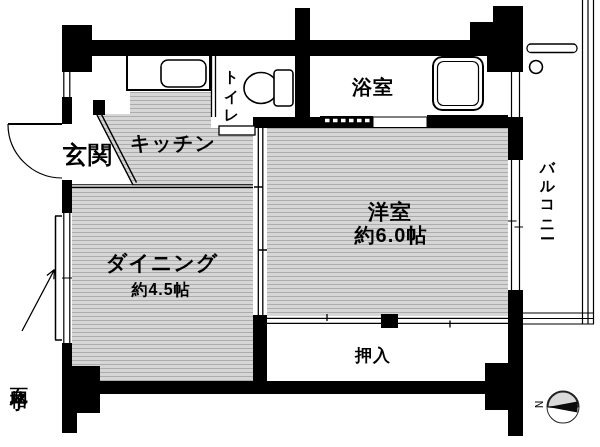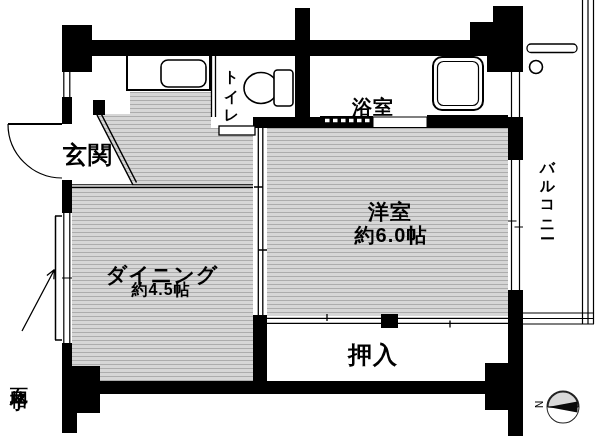--- a/index.html
+++ b/index.html
@@ -116,23 +116,24 @@
 
     <g>
       <circle cx="563" cy="407" r="15.5" fill="var(--compass-fill,#d9d9d9)" stroke="#222" stroke-width="2"></circle>
       <path d="M547.5 407 A15.5 15.5 0 0 0 578.5 407 Z" fill="#ffffff"></path>
       <path class="ln" stroke-width="1" d="M547.5 407 H578.5"></path>
       <polygon points="548,407 577.5,401.5 577.5,412.5" fill="#0a0a0a"></polygon>
     </g>
   </svg>
 
   <div class="lbl" style="left:88px;top:155px;font-size:24px;">玄関</div>
+  <div class="lbl" style="left:173px;top:143px;font-size:20px;">キッチン</div>
   <div class="lbl v" style="left:232px;top:89px;font-size:15px;">トイレ</div>
-  <div class="lbl" style="left:373px;top:87px;font-size:20px;margin-top:20px;">浴室</div>
+  <div class="lbl" style="left:373px;top:87px;font-size:20px;">浴室</div>
   <div class="lbl" style="left:390px;top:211px;font-size:21px;text-align:right;">洋室</div>
   <div class="lbl" style="left:391px;top:235px;font-size:20px;text-align:right;">約6.0帖</div>
-  <div class="lbl" style="left:162px;top:274px;font-size:21px;">ダイニング</div>
+  <div class="lbl" style="left:162px;top:262px;font-size:21px;">ダイニング</div>
   <div class="lbl" style="left:161px;top:290px;font-size:16px;">約4.5帖</div>
-  <div class="lbl" style="left:373px;top:355px;font-size:24px;">押入</div>
+  <div class="lbl" style="left:373px;top:355px;font-size:17px;">押入</div>
   <div class="lbl v" style="left:548px;top:192px;font-size:15px;">バルコニー</div>
   <div class="lbl v" style="left:19px;top:378px;font-size:18px;">面格子</div>
   <div class="lbl rot" style="left:540px;top:404px;font-size:10px;font-weight:400;">N</div>
 </div>
 
 </body></html>

